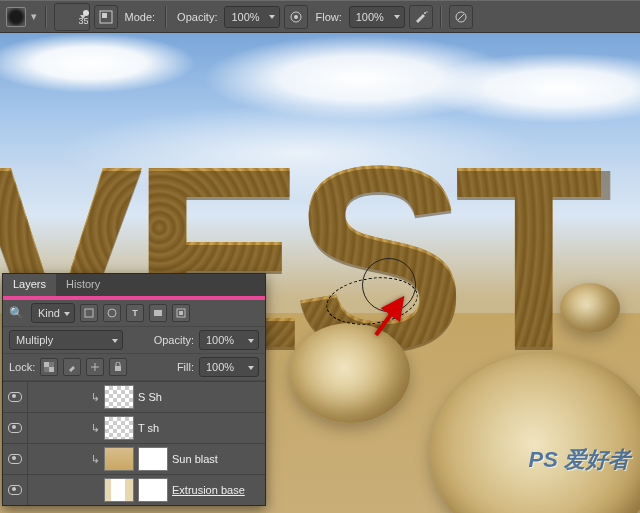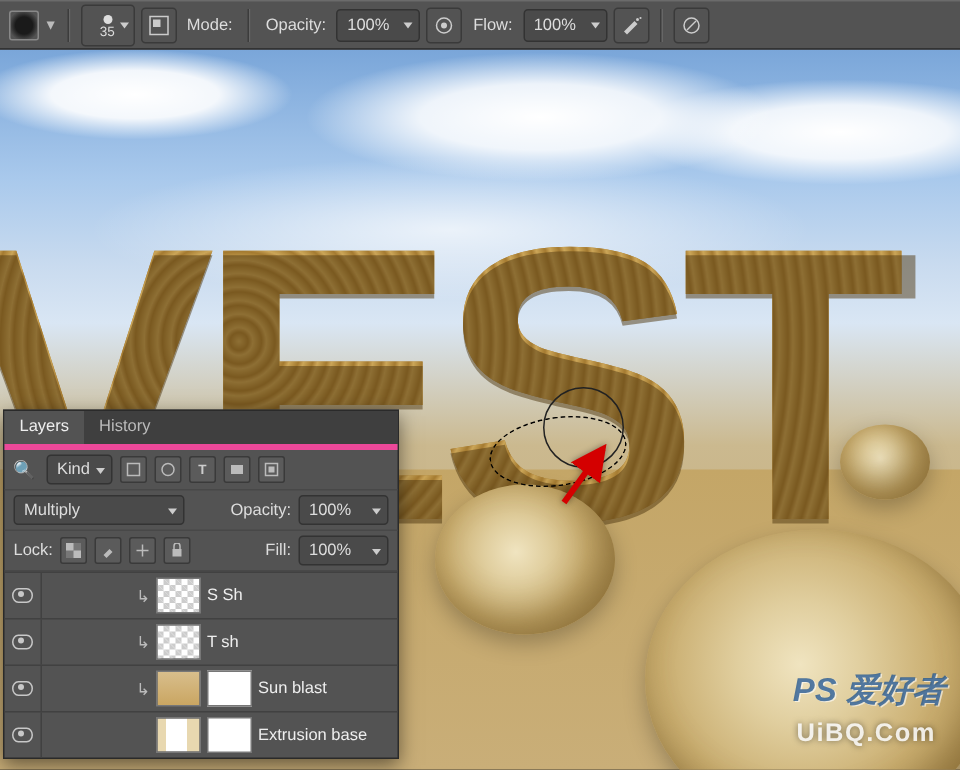--- a/index.html
+++ b/index.html
@@ -1,20 +1,20 @@
 <!DOCTYPE html>
 <html><head>
 <meta charset="utf-8">
 <style>
   html,body{margin:0;padding:0;width:640px;height:513px;font-family:"Segoe UI",Tahoma,sans-serif;font-size:11px;color:#ddd;overflow:hidden;background:#2a2a2a}
   .toolbar{position:absolute;left:0;right:0;top:0;height:31px;background:#535353;border-top:1px solid #6b6b6b;border-bottom:1px solid #333;display:flex;align-items:center;padding:0 6px;gap:4px;z-index:10}
   .divider{width:1px;height:22px;background:#3c3c3c;border-right:1px solid #666;margin:0 3px}
   .brush-swatch{width:18px;height:18px;border:1px solid #888;background:radial-gradient(circle,#1a1a1a 0%,#1a1a1a 45%,transparent 80%);border-radius:2px}
   .toolbar-label{color:#ddd;margin:0 3px}
-  .brush-picker{display:flex;flex-direction:column;align-items:center;justify-content:center;width:34px;height:26px;border:1px solid #3a3a3a;background:#535353;border-radius:3px;position:relative;cursor:pointer}
+  .brush-picker{display:flex;flex-direction:column;align-items:flex-end;justify-content:center;width:34px;height:26px;border:1px solid #3a3a3a;background:#535353;border-radius:3px;position:relative;cursor:pointer}
   .brush-dot{width:6px;height:6px;background:#ddd;border-radius:50%;margin-top:2px}
   .brush-size{font-size:9px;line-height:9px;margin-top:1px;color:#ddd}
   .brush-picker::after{content:"";position:absolute;right:3px;top:50%;margin-top:-2px;border-left:3px solid transparent;border-right:3px solid transparent;border-top:4px solid #ccc}
   .icon-btn{width:22px;height:22px;border:1px solid #3a3a3a;background:#535353;border-radius:3px;display:flex;align-items:center;justify-content:center;cursor:pointer}
   .icon-btn svg{display:block}
   .dropdown{display:flex;align-items:center;height:20px;background:#4a4a4a;border:1px solid #333;border-radius:3px;padding:0 18px 0 6px;position:relative;min-width:90px;cursor:pointer}
   .dropdown::after{content:"";position:absolute;right:5px;top:50%;margin-top:-2px;border-left:3px solid transparent;border-right:3px solid transparent;border-top:4px solid #ccc}
   .pct-box{display:flex;align-items:center;height:20px;background:#4a4a4a;border:1px solid #333;border-radius:3px;padding:0 16px 0 6px;position:relative;cursor:text;min-width:32px}
   .pct-box::after{content:"";position:absolute;right:4px;top:50%;margin-top:-2px;border-left:3px solid transparent;border-right:3px solid transparent;border-top:4px solid #ccc}
 
@@ -56,21 +56,21 @@
   .nest2{width:36px;display:flex;align-items:center;justify-content:flex-end;padding-right:4px;color:#bbb}
   .thumb{width:28px;height:22px;border:1px solid #777;margin-right:4px;background:
     linear-gradient(45deg,#ccc 25%,transparent 25%,transparent 75%,#ccc 75%),
     linear-gradient(45deg,#ccc 25%,#fff 25%,#fff 75%,#ccc 75%);
     background-size:8px 8px;background-position:0 0,4px 4px}
   .thumb.img1{background:linear-gradient(#d8be8c,#caa662)}
   .thumb.mask{background:#fff}
   .thumb.mask2{background:#fff}
   .thumb.base{background:linear-gradient(to right,#e8d8b0 20%,#fff 20% 70%,#e8d8b0 70%)}
   .lname{flex:1;cursor:default;color:#eee}
-  .lname.u{}
+  .lname.u{text-decoration:underline}
   .search-ico{font-size:12px;margin-right:2px}
 </style>
 </head>
 <body>
 
 <div class="toolbar">
   <span class="brush-swatch"></span>
   <span style="color:#bbb;margin:0 1px">▾</span>
   <div class="divider"></div>
 
@@ -138,21 +138,20 @@
     <svg width="50" height="50">
         <defs>
           <marker id="ah" markerWidth="6" markerHeight="6" refX="5" refY="3" orient="auto">
             <path d="M0 0 L6 3 L0 6 Z" fill="#d40000"></path>
           </marker>
         </defs>
         <line x1="8" y1="44" x2="34" y2="8" stroke="#d40000" stroke-width="4" marker-end="url(#ah)"></line>
       </svg>
   </div>
   <div class="wm1">PS 爱好者</div>
-  <div class="wm2">UiBQ.Com</div>
 </div>
 
 <div class="layers-panel">
   <div class="panel-tabs">
     <div class="ptab active">Layers</div>
     <div class="ptab">History</div>
   </div>
 
   <div class="panel-row">
     <span class="search-ico">🔍</span>

